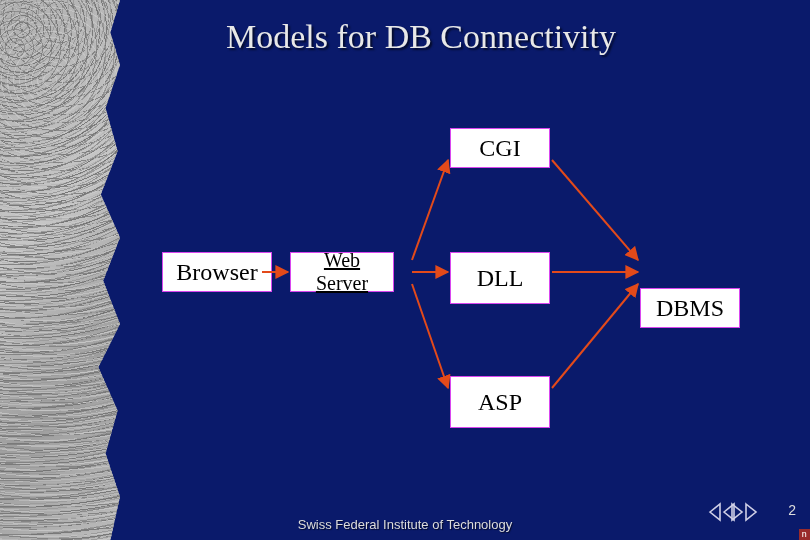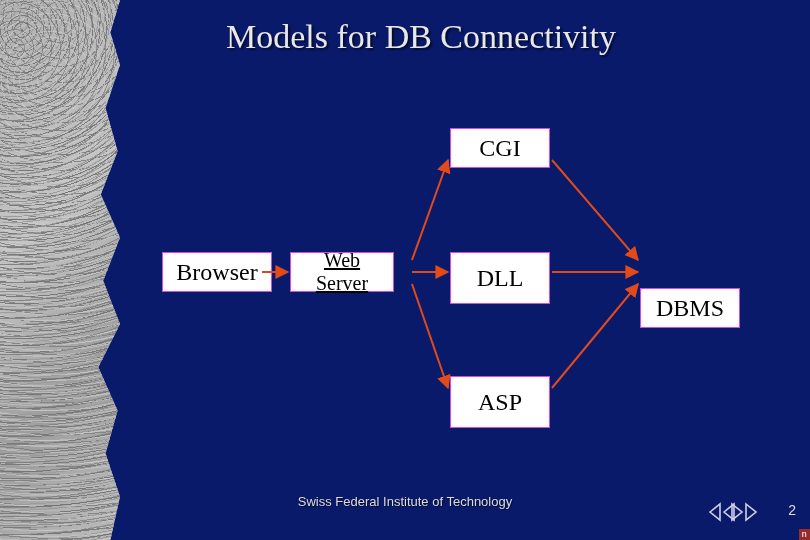--- a/index.html
+++ b/index.html
@@ -70,21 +70,21 @@
 
   svg.connectors {
     position: absolute;
     top: 0; left: 0;
     width: 810px; height: 540px;
     pointer-events: none;
   }
 
   .footer {
     position: absolute;
-    bottom: 31px; left: 0; right: 0;
+    bottom: 8px; left: 0; right: 0;
     text-align: center;
     color: #dcdcdc;
     font-family: Arial, Helvetica, sans-serif;
     font-size: 13px;
     text-shadow: 1px 1px 1px rgba(0,0,0,.6);
   }
 
   .slidenum {
     position: absolute;
     right: 14px; bottom: 22px;

